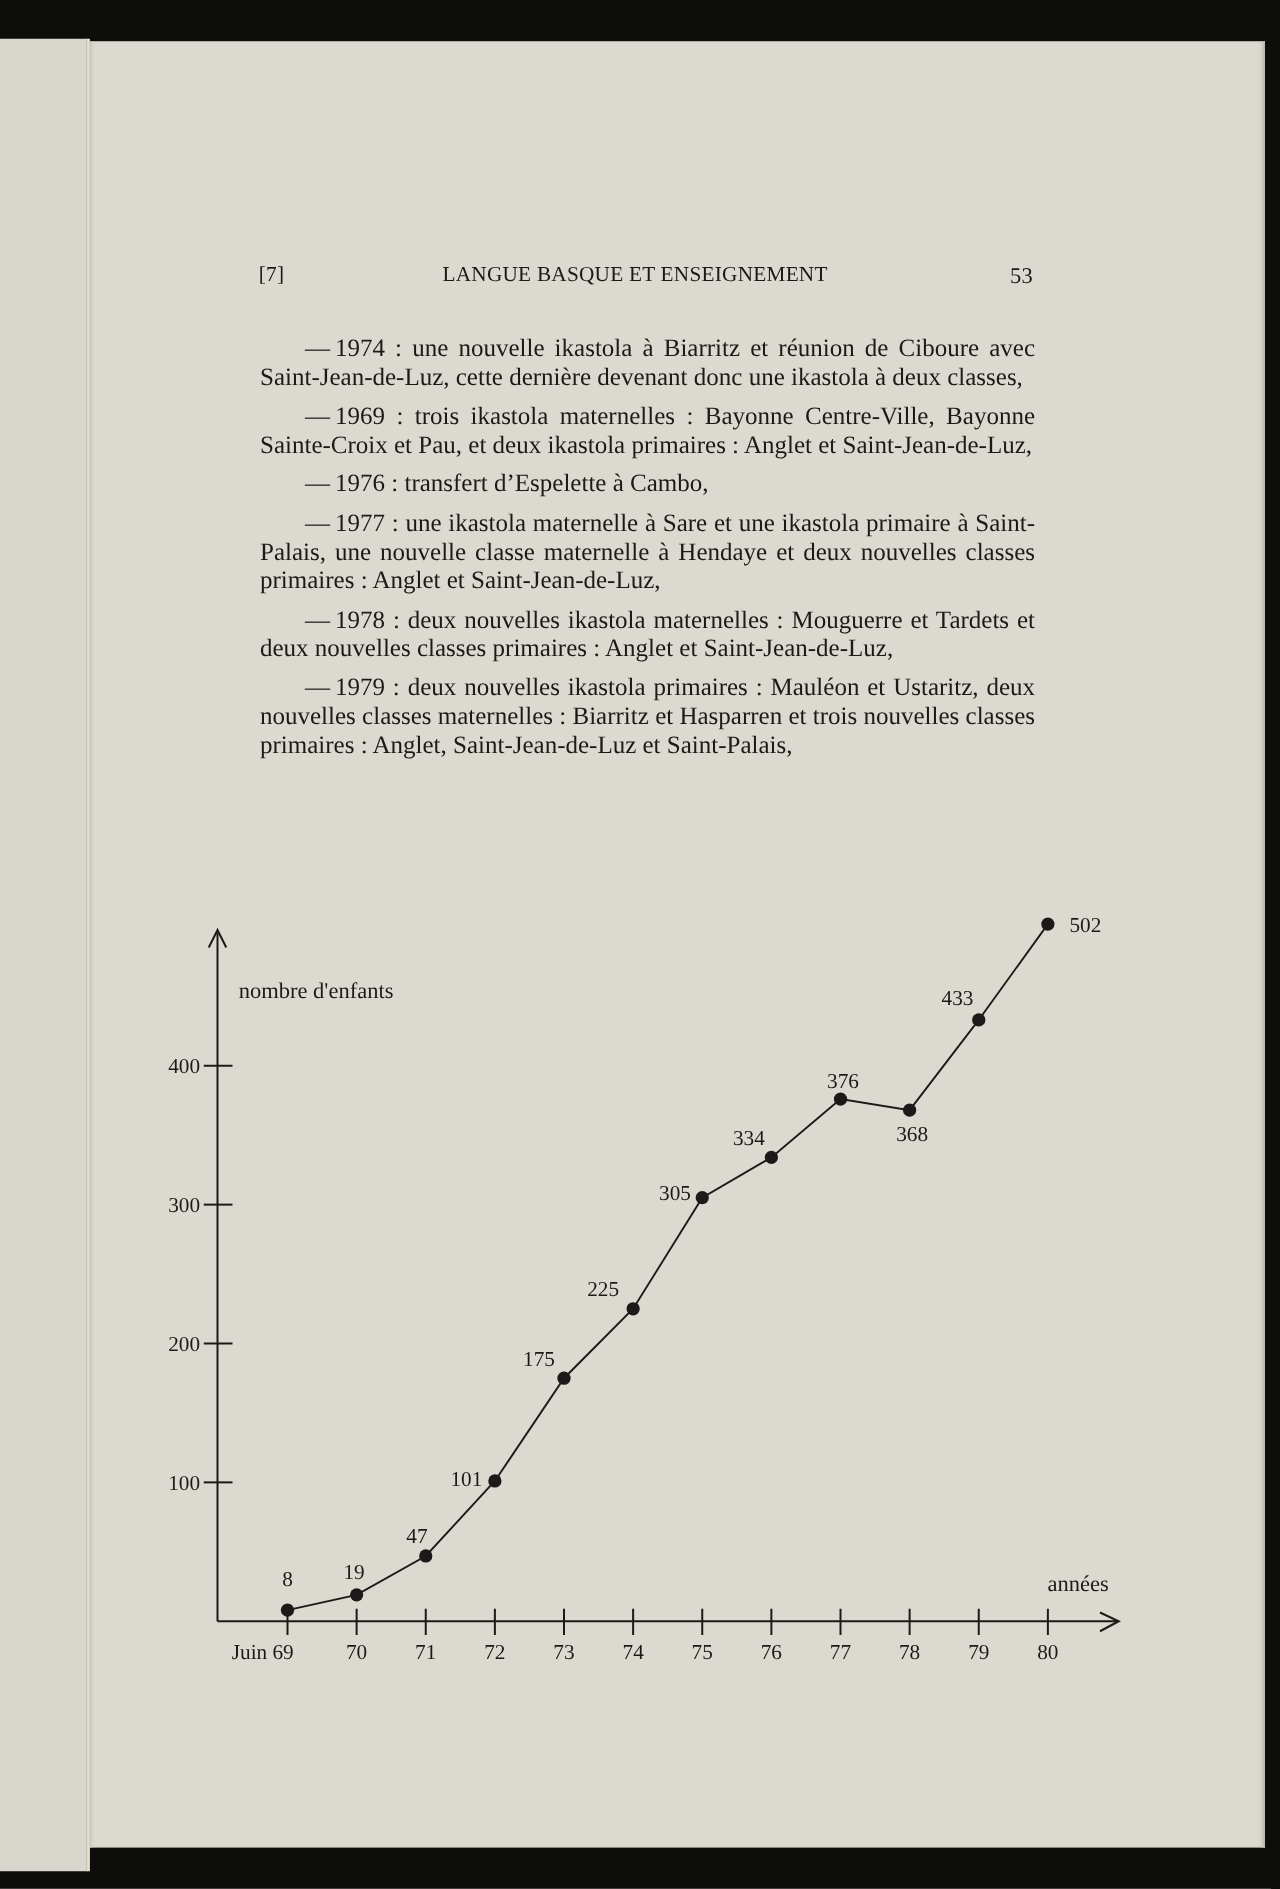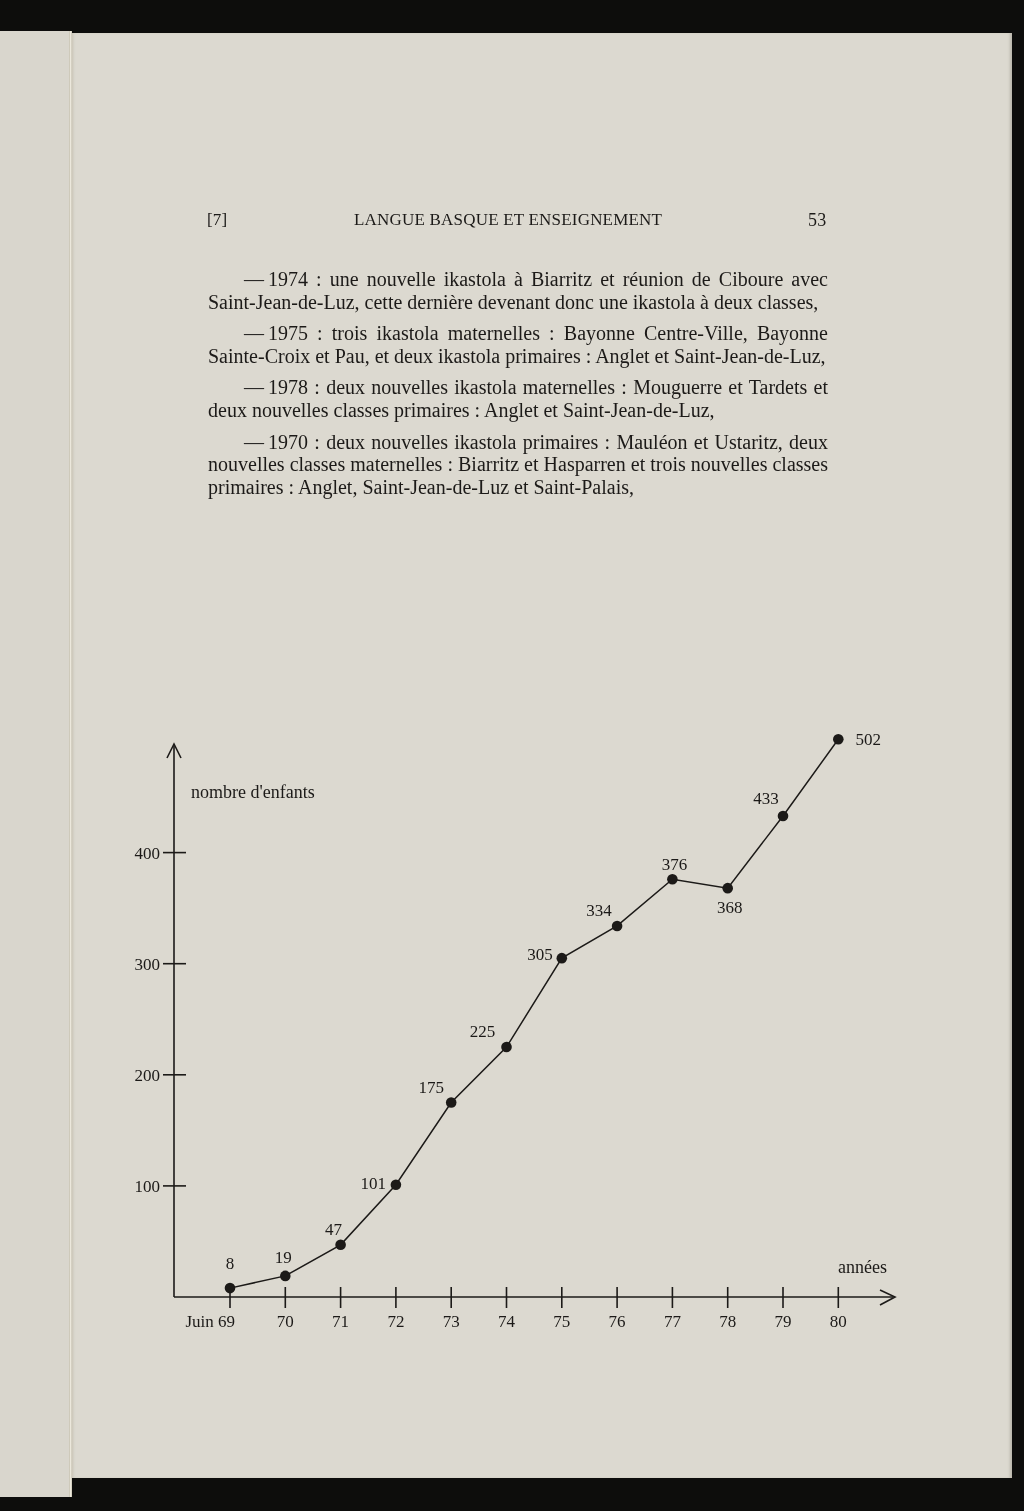--- a/index.html
+++ b/index.html
@@ -40,23 +40,25 @@
 <div id="left-page"></div>
 <div id="page"></div>
 <div id="gutter-line"></div>
 
 <div class="running-head" style="left:207px;">[7]</div>
 <div class="running-head" style="left:354px;font-family:Liberation Serif, serif;">LANGUE BASQUE ET ENSEIGNEMENT</div>
 <div class="running-head" style="left:808px;font-size:18px;">53</div>
 
 <div id="text-block">
   <p><span class="dash">—</span><span>1974</span><span> : une nouvelle ikastola à Biarritz et réunion de Ciboure avec Saint-Jean-de-Luz, cette dernière devenant donc une ikastola à deux classes,</span></p>
-  <p><span class="dash">—</span><span>1975</span><span> : trois ikastola maternelles : Bayonne Centre-Ville, Bayonne Sainte-Croix et Pau, et deux ikastola primaires : Anglet et Saint-Jean-de-Luz,</span></p>
+  <p><span class="dash">—</span><span>1969</span><span> : trois ikastola maternelles : Bayonne Centre-Ville, Bayonne Sainte-Croix et Pau, et deux ikastola primaires : Anglet et Saint-Jean-de-Luz,</span></p>
+  <p><span class="dash">—</span><span>1976</span><span> : transfert d’Espelette à Cambo,</span></p>
+  <p><span class="dash">—</span><span>1977</span><span> : une ikastola maternelle à Sare et une ikastola primaire à Saint-Palais, une nouvelle classe maternelle à Hendaye et deux nouvelles classes primaires : Anglet et Saint-Jean-de-Luz,</span></p>
   <p><span class="dash">—</span><span>1978</span><span> : deux nouvelles ikastola maternelles : Mouguerre et Tardets et deux nouvelles classes primaires : Anglet et Saint-Jean-de-Luz,</span></p>
-  <p><span class="dash">—</span><span>1970</span><span> : deux nouvelles ikastola primaires : Mauléon et Ustaritz, deux nouvelles classes maternelles : Biarritz et Hasparren et trois nouvelles classes primaires : Anglet, Saint-Jean-de-Luz et Saint-Palais,</span></p>
+  <p><span class="dash">—</span><span>1979</span><span> : deux nouvelles ikastola primaires : Mauléon et Ustaritz, deux nouvelles classes maternelles : Biarritz et Hasparren et trois nouvelles classes primaires : Anglet, Saint-Jean-de-Luz et Saint-Palais,</span></p>
 </div>
 
 <svg id="chart" xmlns="http://www.w3.org/2000/svg">
   <g id="axes">
       <line x1="174" y1="1297" x2="174" y2="746" stroke="#1c1a18" stroke-width="1.6"></line>
       <polyline points="167,758 174,744 181,758" fill="none" stroke="#1c1a18" stroke-width="1.6"></polyline>
       <line x1="174" y1="1297" x2="893" y2="1297" stroke="#1c1a18" stroke-width="1.6"></line>
       <polyline points="880,1290 895,1297 880,1305" fill="none" stroke="#1c1a18" stroke-width="1.6"></polyline>
     </g>
   <g id="yticks">

